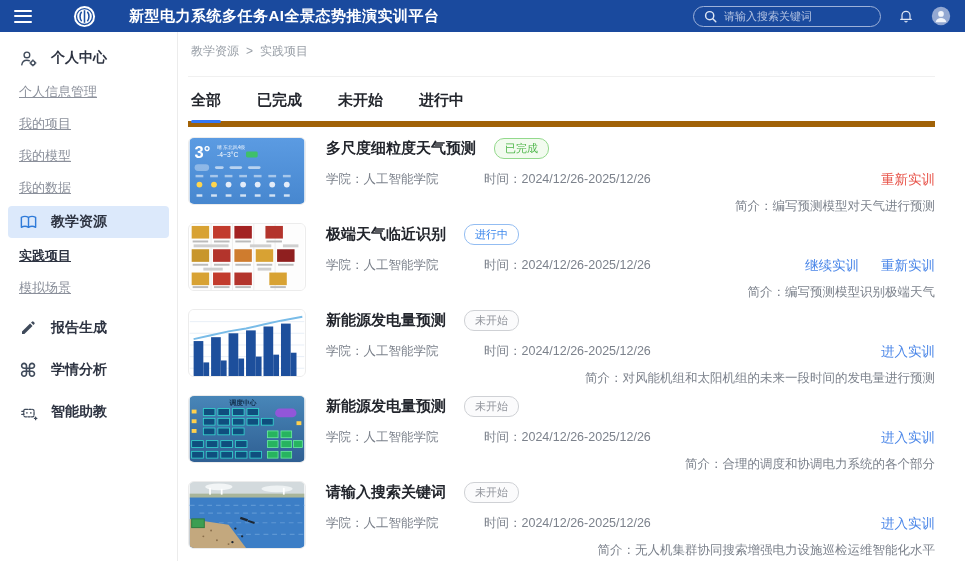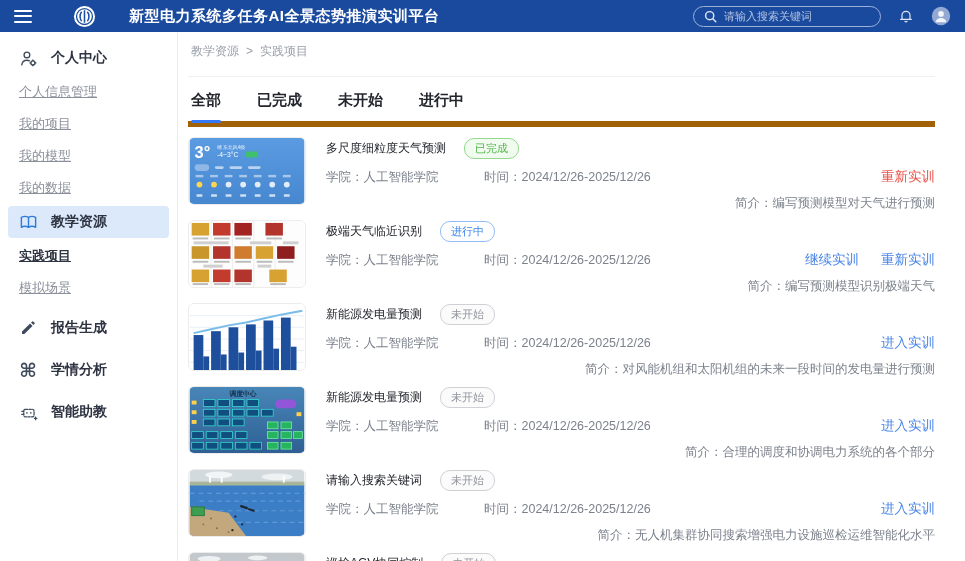--- a/index.html
+++ b/index.html
@@ -44,26 +44,26 @@
     bottom:-2px; width:30px; height:3px; border-radius:2px; background:#3478f6; }
 
   
   .cards { padding-top:10px; }
   .card { display:flex; margin-bottom:8px; }
   .thumb { width:118px; height:68px; border-radius:6px; overflow:hidden; flex:none;
     border:1px solid #ececec; cursor:pointer; }
   .thumb svg { display:block; width:100%; height:100%; }
   .info { flex:1; margin-left:20px; padding-top:1px; }
   .title-row { display:flex; align-items:center; margin-bottom:9px; }
-  .p-title { font-size:12px; font-weight:400; color:#23262d; }
+  .p-title { font-size:15px; font-weight:700; color:#23262d; }
   .badge { margin-left:18px; font-size:11px; padding:2px 10px; border-radius:10px; border:1px solid; }
   .badge.done { color:#4cb648; border-color:#93d98c; background:#f2fbef; }
   .badge.progress { color:#3a86ec; border-color:#93bdf2; background:#fff; }
   .badge.notstart { color:#92959c; border-color:#cfd1d5; background:#fbfbfc; }
-  .meta-row { display:flex; align-items:center; font-size:12.5px; color:#7c828c; margin-bottom:9px; }
+  .meta-row { display:flex; align-items:flex-start; font-size:12.5px; color:#7c828c; margin-bottom:9px;margin-top:12px; }
   .meta-pair.first { width:158px; }
   .actions { margin-left:auto; display:flex; gap:22px; }
   .action { font-size:13.5px; color:#4a86e8; cursor:pointer; white-space:nowrap; }
   .action.danger { color:#e8544a; }
   .desc-row { font-size:12.5px; color:#7c828c;text-align:right; }
 </style>
 </head>
 <body>
 
 <div class="header">

